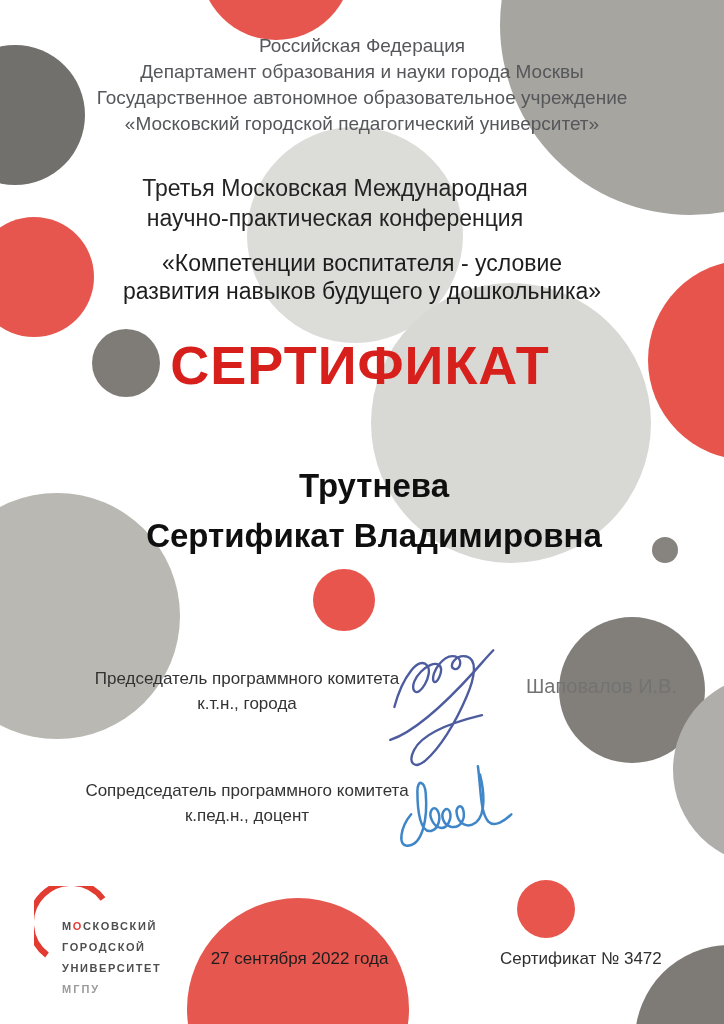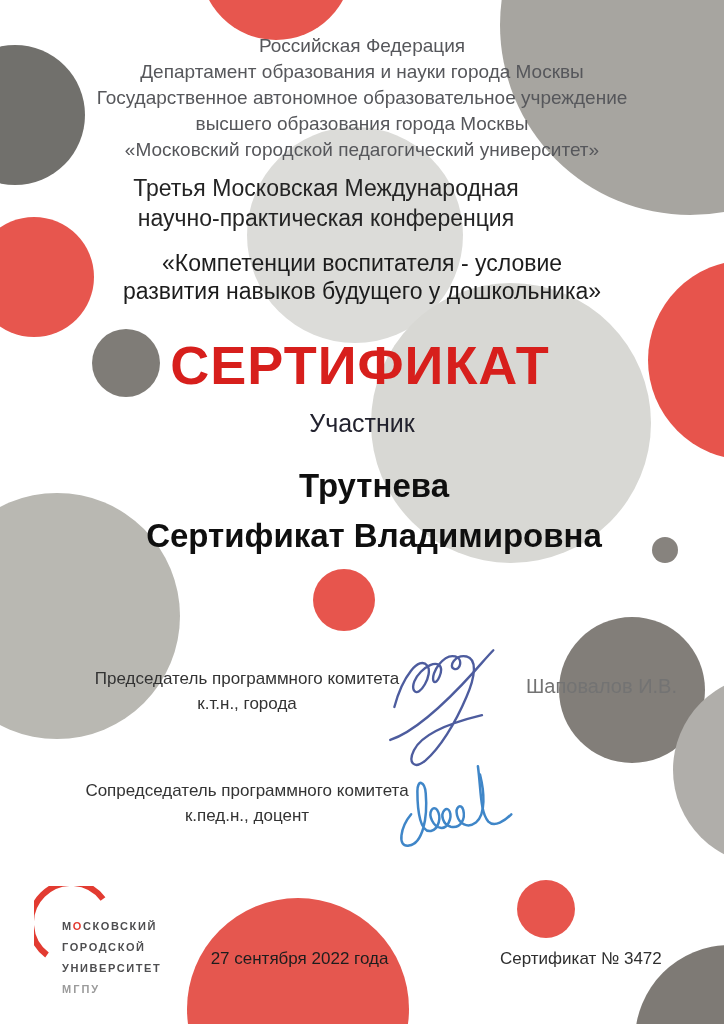--- a/index.html
+++ b/index.html
@@ -23,21 +23,21 @@
   .c-right-dark     {left:559px;top:617px;width:146px;height:146px;background:#827e79;}
   .c-right-lightarc {left:673px;top:675px;width:190px;height:190px;background:#b0aeaa;}
   .c-footer-red     {left:187px;top:898px;width:222px;height:222px;background:#e5574f;}
   .c-footer-red-sm  {left:517px;top:880px;width:58px;height:58px;background:#e7554d;}
   .c-corner-dark    {left:635px;top:945px;width:190px;height:190px;background:#7e7a75;}
 
   
   .layer{position:absolute;left:0;top:0;width:724px;height:1024px;z-index:2;}
   .org-header{position:absolute;left:0;top:33px;width:724px;text-align:center;
     font-size:19px;line-height:26px;color:#56575b;}
-  .conference{position:absolute;left:4px;top:173px;width:644px;text-align:center;
+  .conference{position:absolute;left:13px;top:173px;width:644px;text-align:center;
     font-size:23px;line-height:30px;color:#242424;}
   .topic{position:absolute;left:0;top:249px;width:724px;text-align:center;
     font-size:23px;line-height:28px;color:#1c1c1c;}
   .cert-title{position:absolute;left:0;top:334px;width:720px;text-align:center;
     font-size:54px;font-weight:700;letter-spacing:1px;color:#d71f1c;}
   .role{position:absolute;left:0;top:409px;width:724px;text-align:center;
     font-size:25px;color:#22222e;}
   .recipient{position:absolute;left:12px;top:461px;width:724px;text-align:center;
     font-size:33px;font-weight:700;line-height:50px;color:#0f0f0f;}
 
@@ -84,37 +84,35 @@
   <div class="circle c-footer-red"></div>
   <div class="circle c-footer-red-sm"></div>
   <div class="circle c-corner-dark"></div>
 
   <div class="layer">
 
     <div class="org-header">
       <div>Российская Федерация</div>
       <div>Департамент образования и науки города Москвы</div>
       <div>Государственное автономное образовательное учреждение</div>
-      <div>высшего образования города Москвы</div>
       <div>«Московский городской педагогический университет»</div>
     </div>
 
     <div class="conference">
       <div>Третья Московская Международная</div>
       <div>научно-практическая конференция</div>
     </div>
 
     <div class="topic">
       <div>«Компетенции воспитателя - условие</div>
       <div>развития навыков будущего у дошкольника»</div>
     </div>
 
     <div class="cert-title">СЕРТИФИКАТ</div>
 
-    <div class="role">Участник</div>
 
     <div class="recipient">
       <div>Трутнева</div>
       <div>Сертификат Владимировна</div>
     </div>
 
     <div class="sig-label sig-label-1">
       <div>Председатель программного комитета</div>
       <div>к.т.н., города</div>
     </div>

